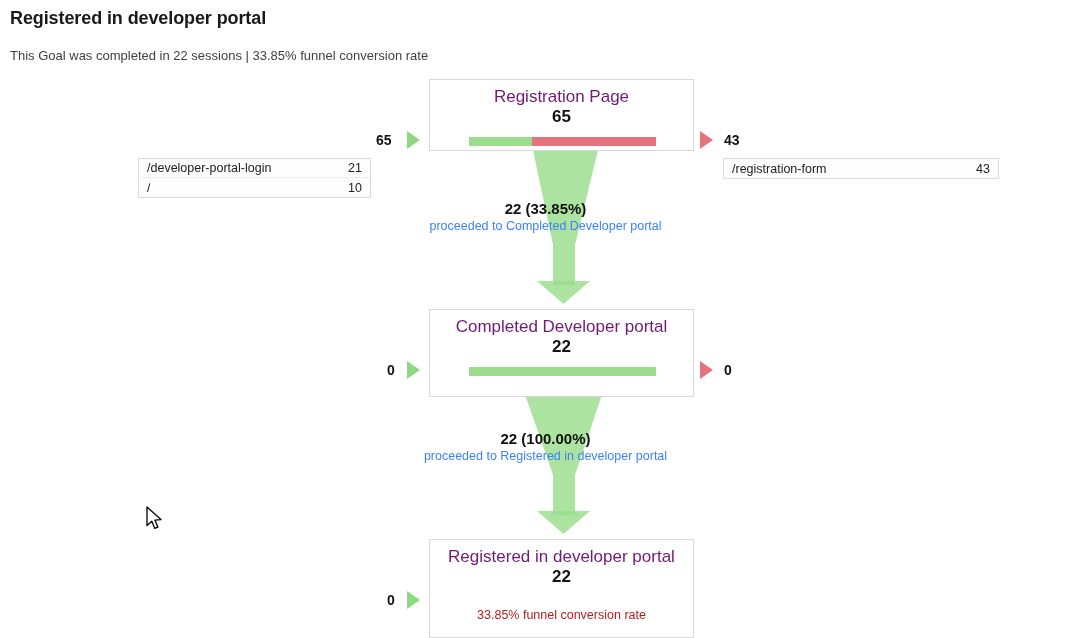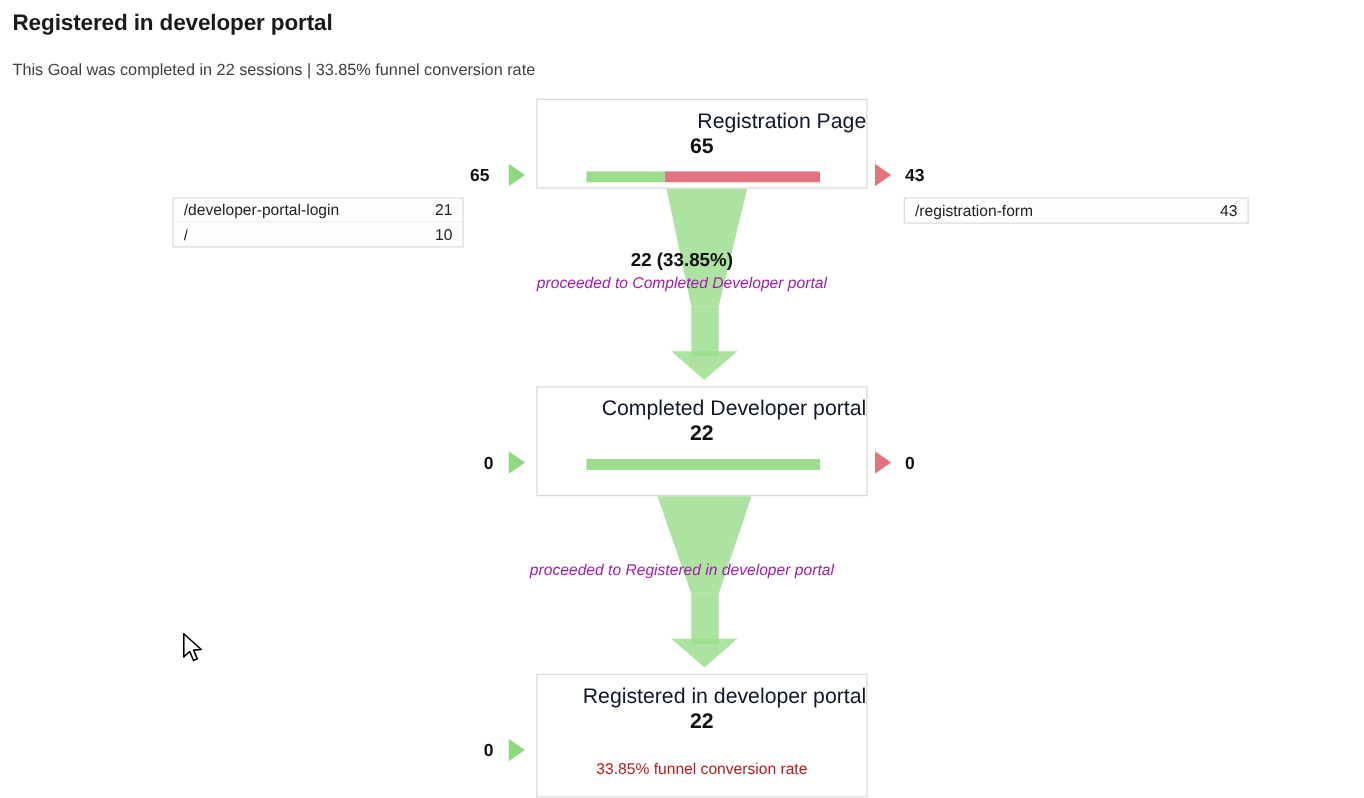--- a/index.html
+++ b/index.html
@@ -45,23 +45,23 @@
     height: 638px;
   }
 
   .step-box {
     position: absolute;
     background: #ffffff;
     border: 1px solid #d9d9d9;
     box-sizing: border-box;
   }
   .step-label {
-    text-align: right;
+    text-align: center;
     font-size: 17px;
-    color: #0f172a;
+    color: #701a75;
     line-height: 1.15;
     white-space: nowrap;
   }
   .step-value {
     text-align: center;
     font-size: 17px;
     font-weight: bold;
     color: #111111;
     line-height: 1.2;
   }
@@ -128,24 +128,23 @@
     font-size: 15px;
     font-weight: bold;
     color: #111111;
     width: 100%;
     left: 0;
   }
   .conv-sub {
     position: absolute;
     text-align: center;
     font-size: 12.5px;
-    color: #a21caf;
+    color: #3b82f6;
     width: 100%;
     left: 0;
-    font-style: italic;
   }
 
   
   #cursor { position: absolute; left: 144px; top: 505px; }
 </style>
 </head>
 <body>
 
 <div id="page-title">Registered in developer portal</div>
 <div id="page-subtitle">This Goal was completed in 22 sessions | 33.85% funnel conversion rate</div>
@@ -208,20 +207,21 @@
       <div class="bar-green" style="width:100%;"></div>
     </div>
   </div>
 
   <div class="side-num" style="left:387px; top:363px;">0</div>
   <div class="tri tri-green" style="left:407px; top:361px;"></div>
 
   <div class="tri tri-red" style="left:700px; top:361px;"></div>
   <div class="side-num" style="left:724px; top:363px;">0</div>
 
+  <div class="conv-main" style="top:430px;">22 (100.00%)</div>
   <div class="conv-sub" style="top:449px;">proceeded to Registered in developer portal</div>
 
   <div class="step-box" style="left:429px; top:539px; width:265px; height:99px;">
     <div class="step-label" style="margin-top:7px;">Registered in developer portal</div>
     <div class="step-value">22</div>
     <div class="step-note" style="margin-top:21px;">33.85% funnel conversion rate</div>
   </div>
 
   <div class="side-num" style="left:387px; top:593px;">0</div>
   <div class="tri tri-green" style="left:407px; top:591px;"></div>

